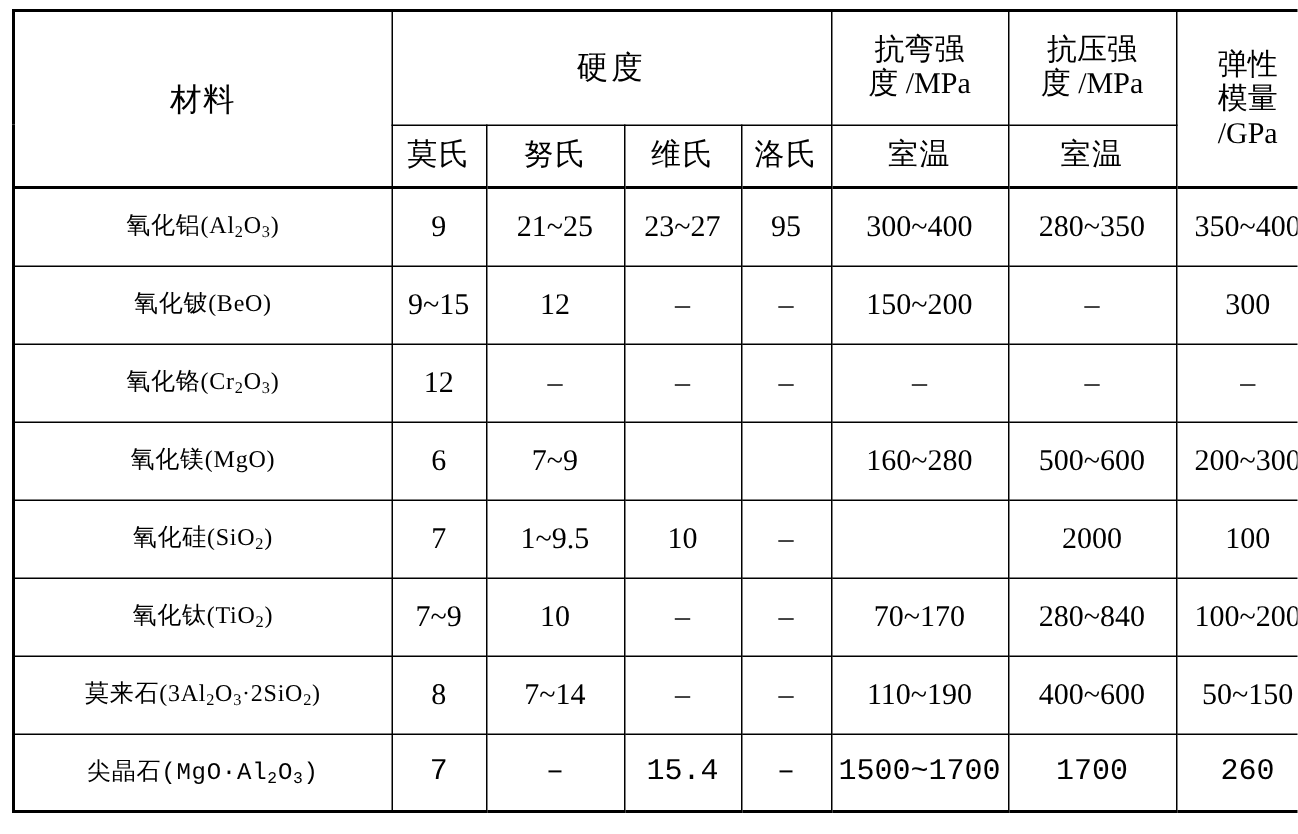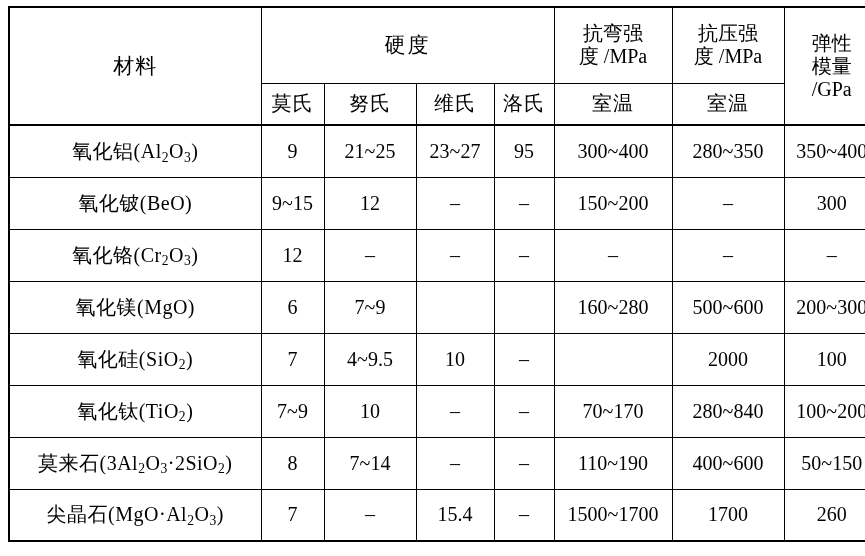--- a/index.html
+++ b/index.html
@@ -35,21 +35,21 @@
     padding: 2px 1px;
     line-height: 1.15;
     white-space: nowrap;
     overflow: visible;
   }
   
   table.props {
     border: 2px solid #000000;
   }
   .thick-top { border-top: 2px solid #000000 !important; }
-  .thick-bottom { border-bottom: 2px solid #000000 !important; }
+  .thick-bottom { border-bottom: 2px solid #000000 !important; font-family: Liberation Mono, monospace; }
   .thick-left { border-left: 2px solid #000000 !important; margin-top: 35px; }
   .thick-right { border-right: 2px solid #000000 !important; }
 
   
   col.c-mat { width: 252px; }
   col.c-mohs { width: 63px; }
   col.c-knoop { width: 92px; }
   col.c-vickers { width: 78px; }
   col.c-rockwell { width: 60px; }
   col.c-bend { width: 118px; }
@@ -69,21 +69,21 @@
     letter-spacing: 1px;
     margin-top: 25px;
   }
   .hd-multiline {
     font-size: 20px;
     line-height: 1.25;
     white-space: normal;
     font-family: Liberation Serif, serif;
   }
   .mat-cell {
-    font-size: 20px;
+    font-size: 16px;
     letter-spacing: 0.5px;
   }
   .val {
     font-size: 20px;
   }
   sub {
     font-size: 0.68em;
     vertical-align: baseline;
     position: relative;
     top: 0.28em;
@@ -181,21 +181,21 @@
         <td class="val"></td>
         <td class="val">160~280</td>
         <td class="val">500~600</td>
         <td class="val thick-right">200~300</td>
       </tr>
       <tr class="row-d">
         <td class="mat-cell thick-left">
           <span>氧化硅(SiO</span><sub>2</sub><span>)</span>
         </td>
         <td class="val">7</td>
-        <td class="val">4~9.5</td>
+        <td class="val">1~9.5</td>
         <td class="val">10</td>
         <td class="val">–</td>
         <td class="val"></td>
         <td class="val">2000</td>
         <td class="val thick-right">100</td>
       </tr>
       <tr class="row-d">
         <td class="mat-cell thick-left">
           <span>氧化钛(TiO</span><sub>2</sub><span>)</span>
         </td>

